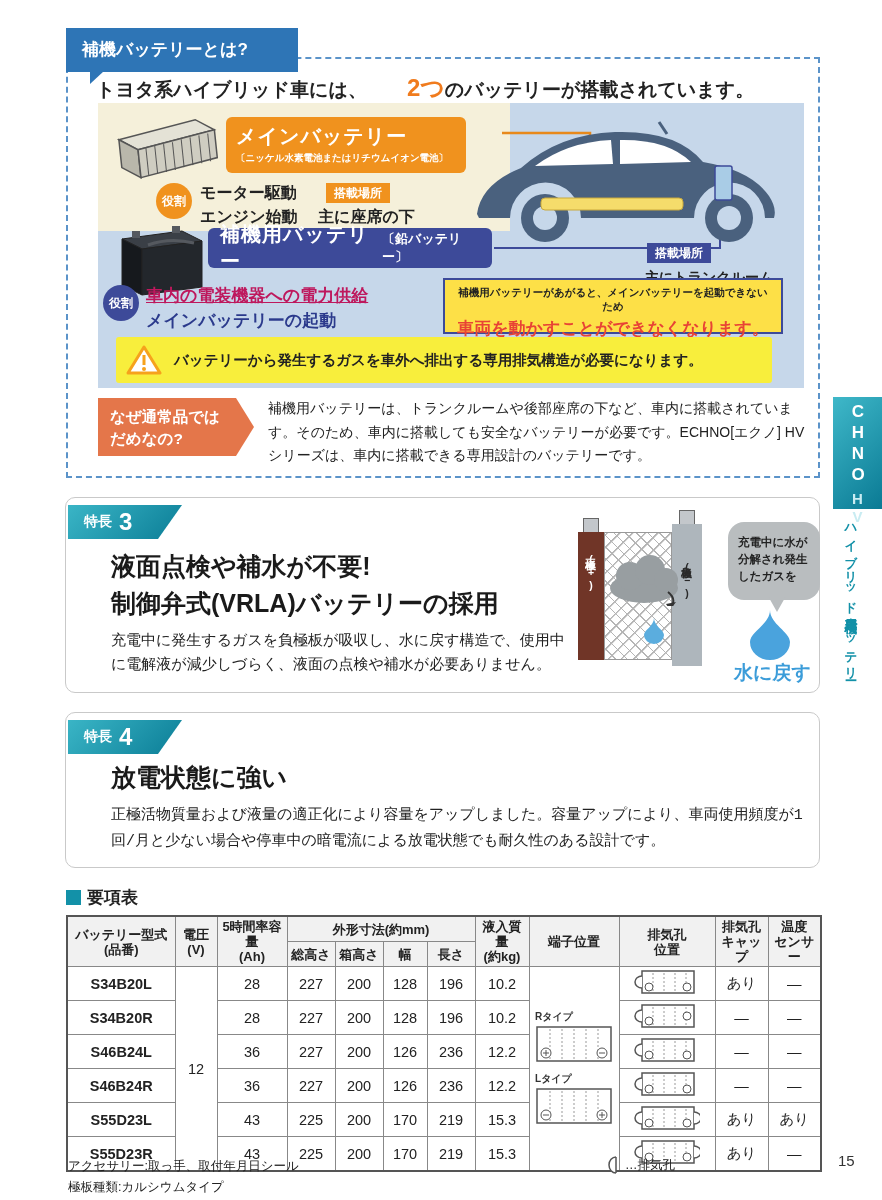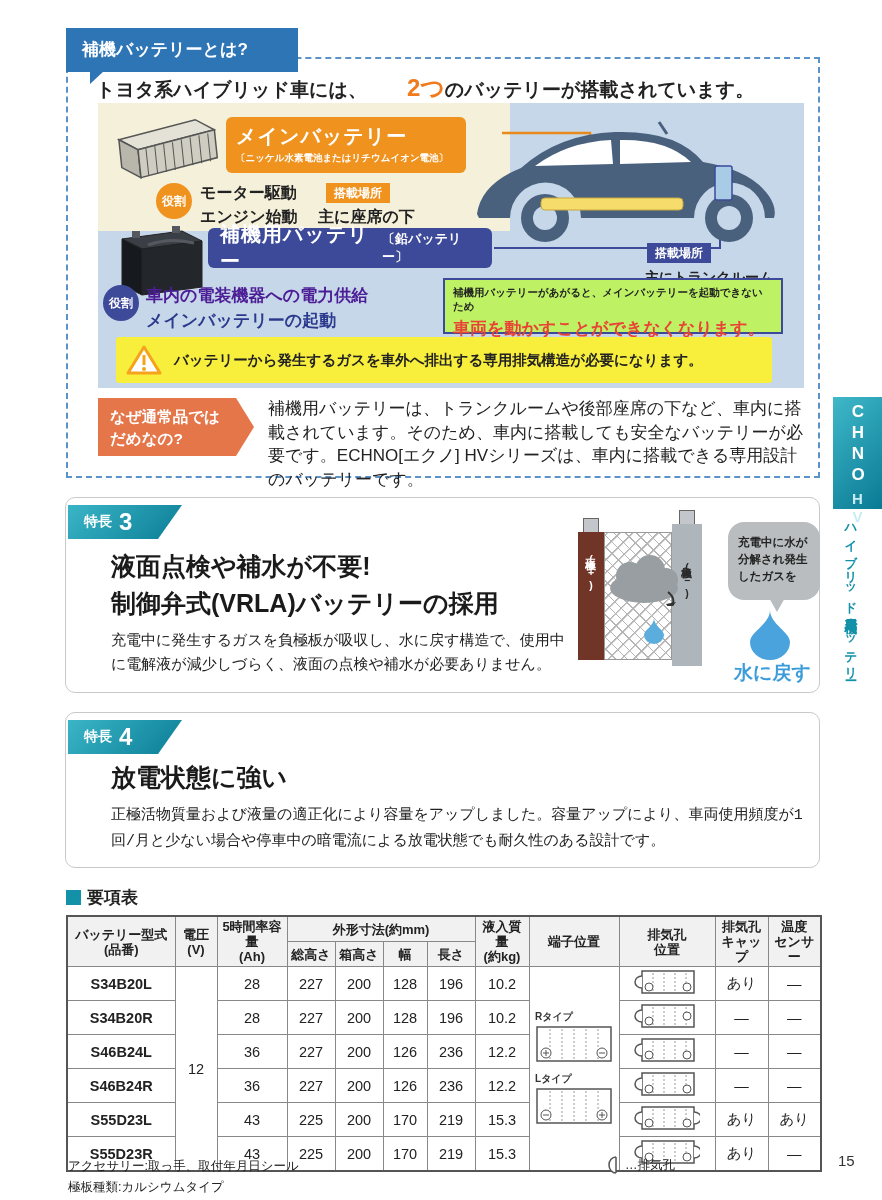--- a/index.html
+++ b/index.html
@@ -35,35 +35,35 @@
   .car-svg { left:365px; top:15px; z-index:3; }
   .loc-badge-aux { left:549px; top:140px; width:64px; background:#3d4a99; }
   .loc-aux { left:547px; top:164px; font-size:14px; font-weight:bold; color:#222; line-height:20px; z-index:4; }
   .lbl-aux { left:110px; top:125px; width:284px; height:40px; background:#3d4a99; border-radius:6px;
              color:#fff; display:flex; align-items:center; padding:12px 12px; z-index:4; }
   .lbl-aux .t1 { font-size:20px; font-weight:bold; letter-spacing:1px; }
   .lbl-aux .t2 { font-size:13px; font-weight:bold; margin-left:4px; }
   .aux-batt-svg { left:12px; top:118px; z-index:3; }
   .main-batt-svg { left:8px; top:10px; z-index:3; }
   .roles-aux { left:48px; top:180px; z-index:4; }
-  .roles-aux .r1 { font-size:17px; font-weight:bold; color:#4c1d95; line-height:25px; }
+  .roles-aux .r1 { font-size:17px; font-weight:bold; color:#be185d; line-height:25px;text-decoration:underline; }
   .roles-aux .r2 { font-size:17px; font-weight:bold; color:#2b3a8c; line-height:25px; }
-  .alert-box { left:345px; top:175px; width:340px; height:56px; background:#bef264; border:2px solid #3d4a99;
-               padding:6px 8px; z-index:4; }
+  .alert-box { left:345px; top:175px; width:340px; height:56px; background:#fde047; border:2px solid #3d4a99;
+               padding:6px 8px; z-index:4;text-align:center; }
   .alert-box .a1 { font-size:10.5px; font-weight:bold; color:#222; }
   .alert-box .a2 { font-size:17px; font-weight:bold; color:#e84335; margin-top:3px; }
   .caution-box { left:18px; top:234px; width:656px; height:46px; background:#f8ee3c; border-radius:3px;
                display:flex; align-items:center; padding:0 10px; z-index:4; }
   .caution-text { margin-left:12px; font-size:14.5px; font-weight:bold; color:#222; line-height:20px; }
   .overlay-arrows { left:0; top:0; z-index:2; }
 
   .why-tag { left:98px; top:398px; width:156px; height:58px; background:#e4764a; color:#fff; z-index:2;
              clip-path:polygon(0 0, calc(100% - 18px) 0, 100% 50%, calc(100% - 18px) 100%, 0 100%);
              font-size:15.5px; font-weight:bold; line-height:22px; padding:8px 0 0 12px; }
-  .why-text { left:268px; top:397px; width:545px; font-size:17px; color:#222; line-height:23.5px; z-index:2; }
+  .why-text { left:268px; top:397px; width:545px; font-size:14px; color:#222; line-height:23.5px; z-index:2; }
 
   
   .card { background:#fff; border:1.5px solid #c9c9c9; border-radius:10px; }
   .card-f3 { left:65px; top:497px; width:755px; height:196px; }
   .card-f4 { left:65px; top:712px; width:755px; height:156px; }
   .feat-badge { left:2px; top:7px; width:114px; height:34px; color:#fff;
                 background:linear-gradient(135deg,#3ab5c6,#0b7d96);
                 clip-path:polygon(0 0,100% 0,calc(100% - 24px) 100%,0 100%);
                 display:flex; align-items:center; padding-left:16px; }
   .feat-badge .bl { font-size:14px; font-weight:bold; }

